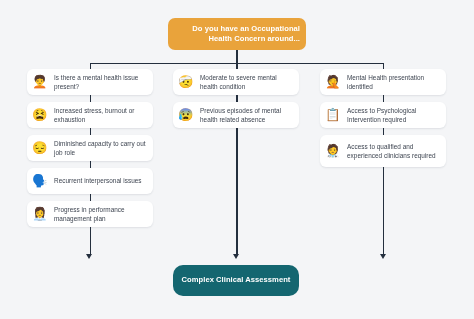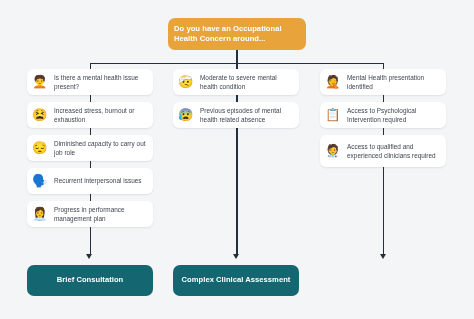--- a/index.html
+++ b/index.html
@@ -23,21 +23,21 @@
     position: absolute;
     left: 168px;
     top: 18px;
     width: 138px;
     height: 32px;
     background: #e9a33b;
     border-radius: 7px;
     display: flex;
     align-items: center;
     justify-content: center;
-    text-align: left;
+    text-align: right;
     box-sizing: border-box;
     padding: 2px 6px;
   }
   .root-box span {
     font-size: 7.6px;
     font-weight: bold;
     line-height: 1.35;
     color: #ffffff;
     letter-spacing: 0.05px;
   }
@@ -154,39 +154,36 @@
   <div class="vline" style="left:89.5px; top:194px; height:7px;"></div>
 
   <div class="card" style="left:27px; top:201px; height:26px;">
     <span class="ico">👩‍💼</span>
     <span class="txt">Progress in performance management plan</span>
   </div>
 
   <div class="vline" style="left:89.5px; top:227px; height:28px;"></div>
   <div class="arrow-head" style="left:86.4px; top:254px;"></div>
 
-  <div class="outcome" style="left:27px; top:265px; width:126px; height:31px;">
-    <span>Brief Consultation</span>
-  </div>
 
   <div class="card" style="left:173px; top:69px; height:26px;">
     <span class="ico">🤕</span>
     <span class="txt">Moderate to severe mental health condition</span>
   </div>
   <div class="vline" style="left:236.3px; top:95px; height:7px;"></div>
 
   <div class="card" style="left:173px; top:102px; height:26px;">
     <span class="ico">😰</span>
     <span class="txt">Previous episodes of mental health related absence</span>
   </div>
 
   <div class="vline" style="left:236.3px; top:128px; height:127px;"></div>
   <div class="arrow-head" style="left:233.2px; top:254px;"></div>
 
-  <div class="outcome" style="left:173px; top:265px; width:126px; height:31px;">
+  <div class="outcome" style="left:173px; top:265px; width:126px; height:31px;border-radius:10px;">
     <span>Complex Clinical Assessment</span>
   </div>
 
   <div class="card" style="left:320px; top:69px; height:26px;">
     <span class="ico">🤦</span>
     <span class="txt">Mental Health presentation identified</span>
   </div>
   <div class="vline" style="left:382.6px; top:95px; height:7px;"></div>
 
   <div class="card" style="left:320px; top:102px; height:26px;">

